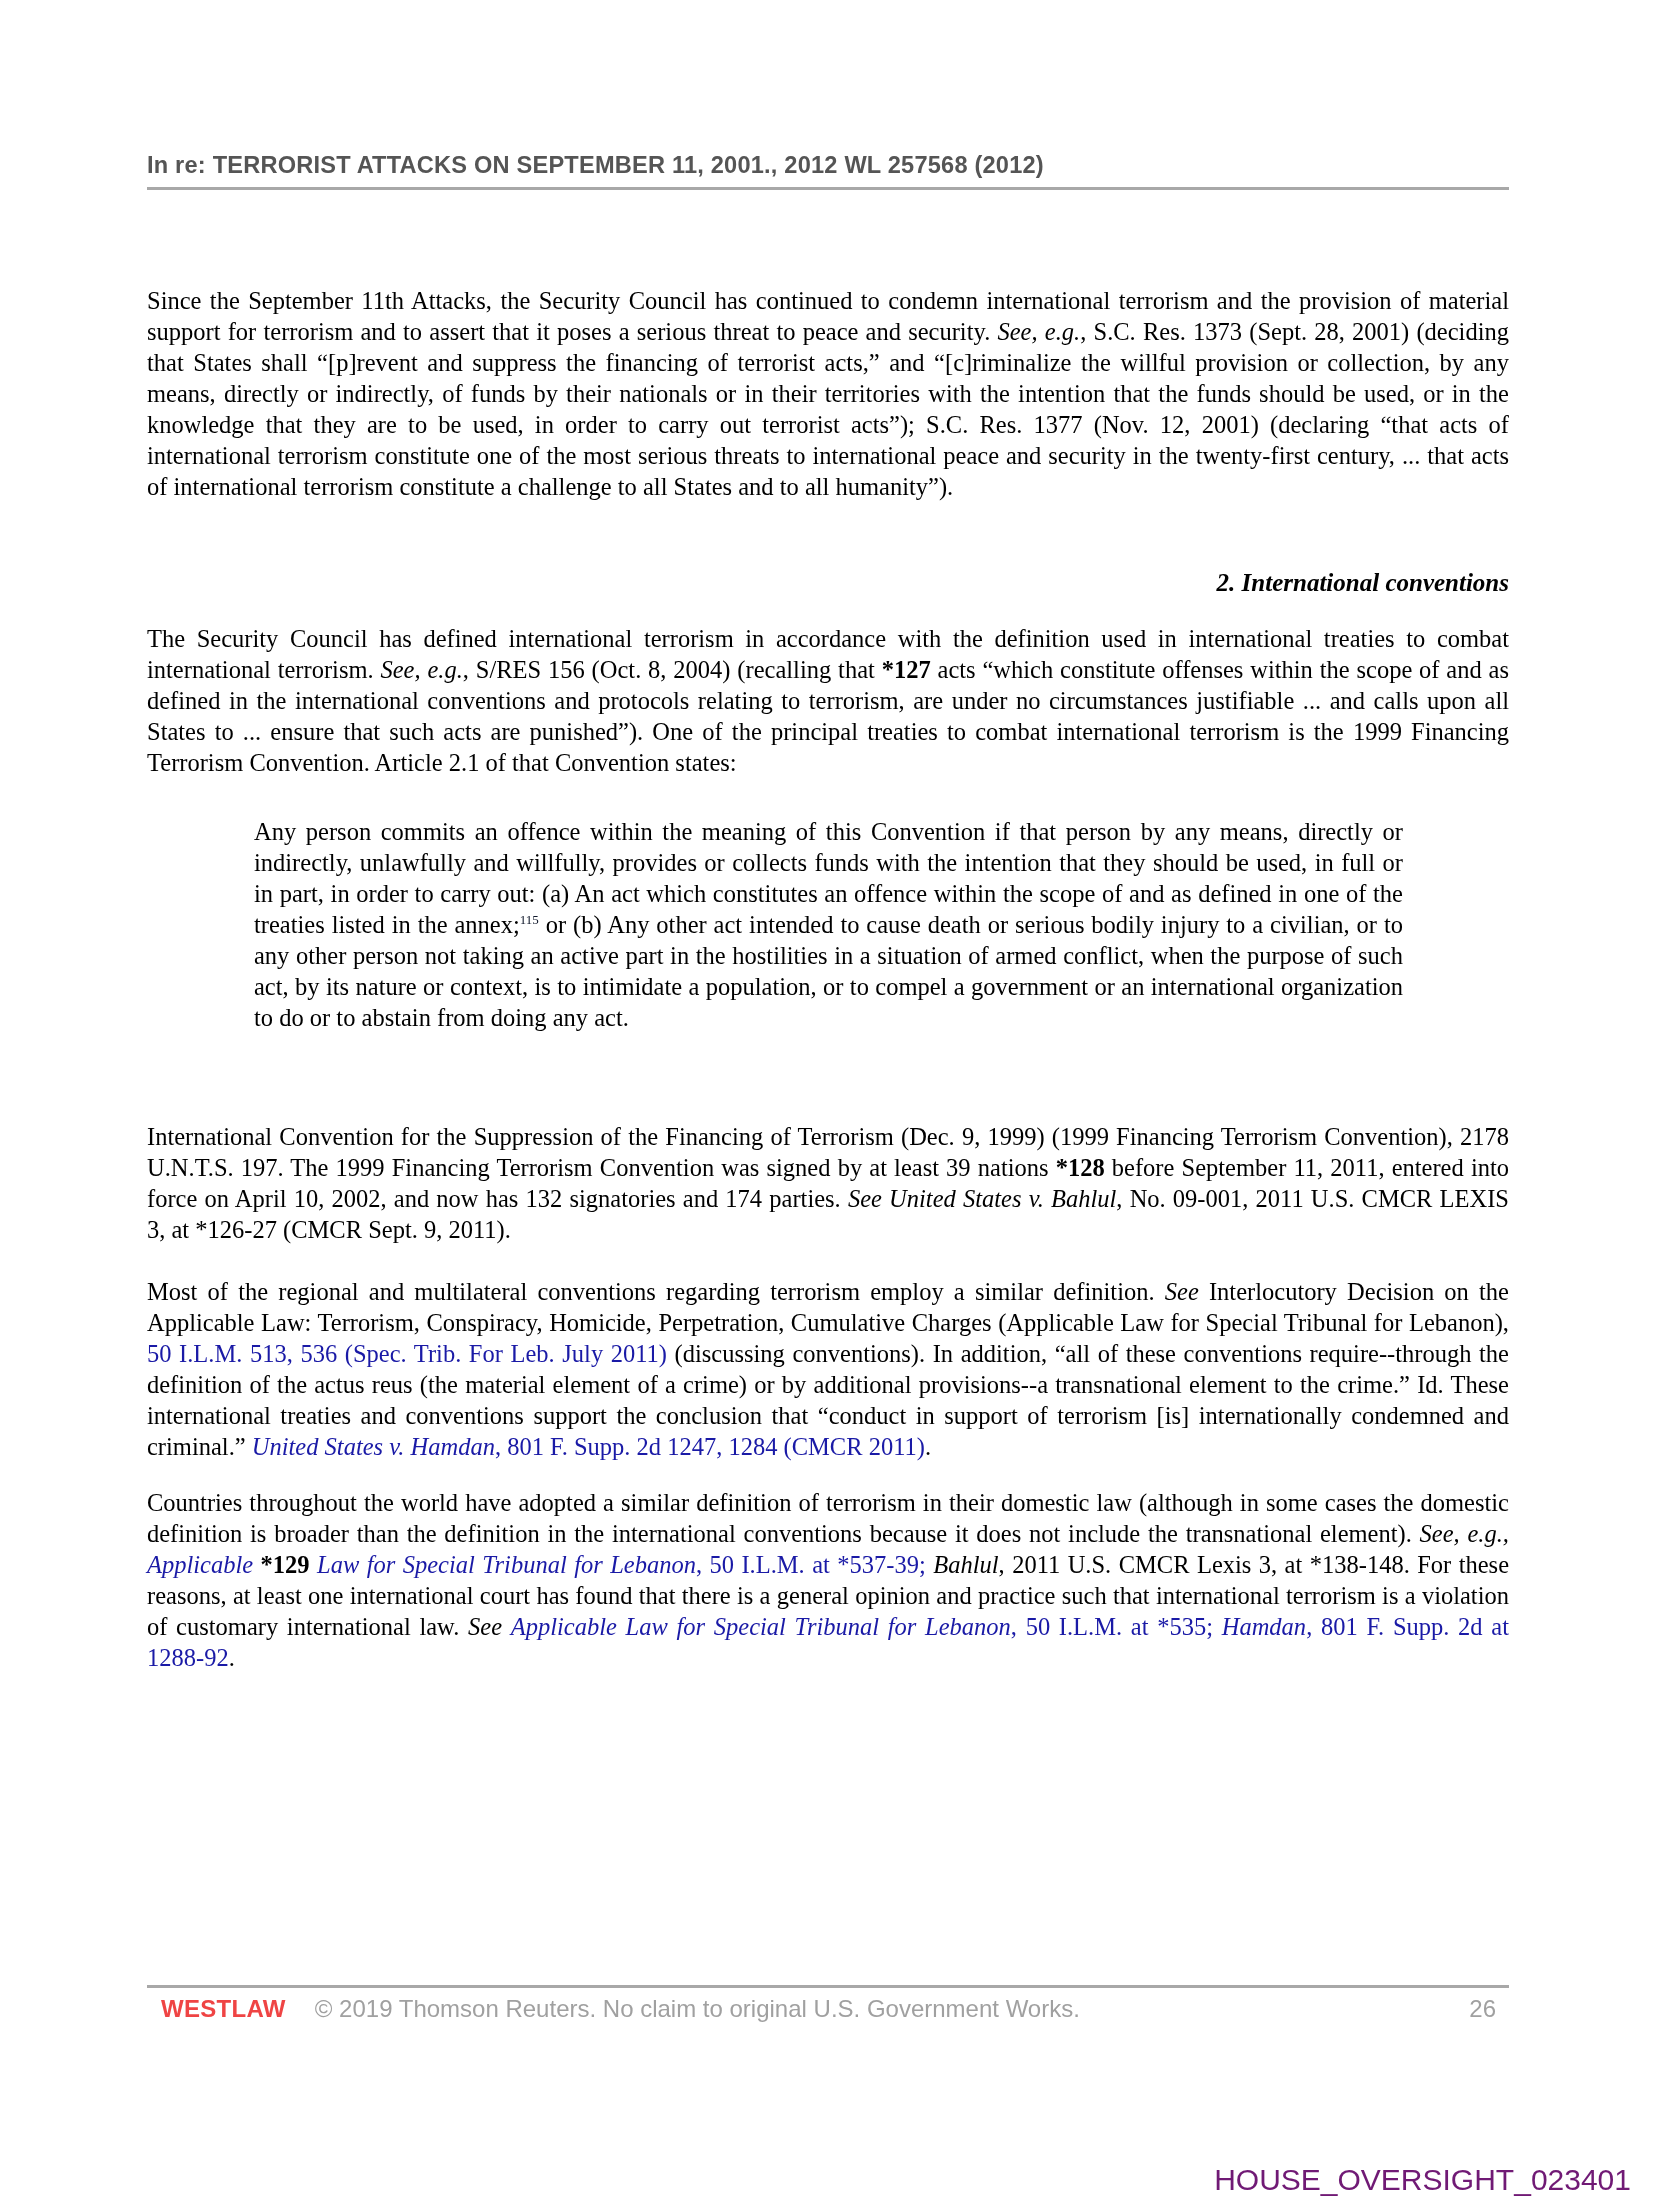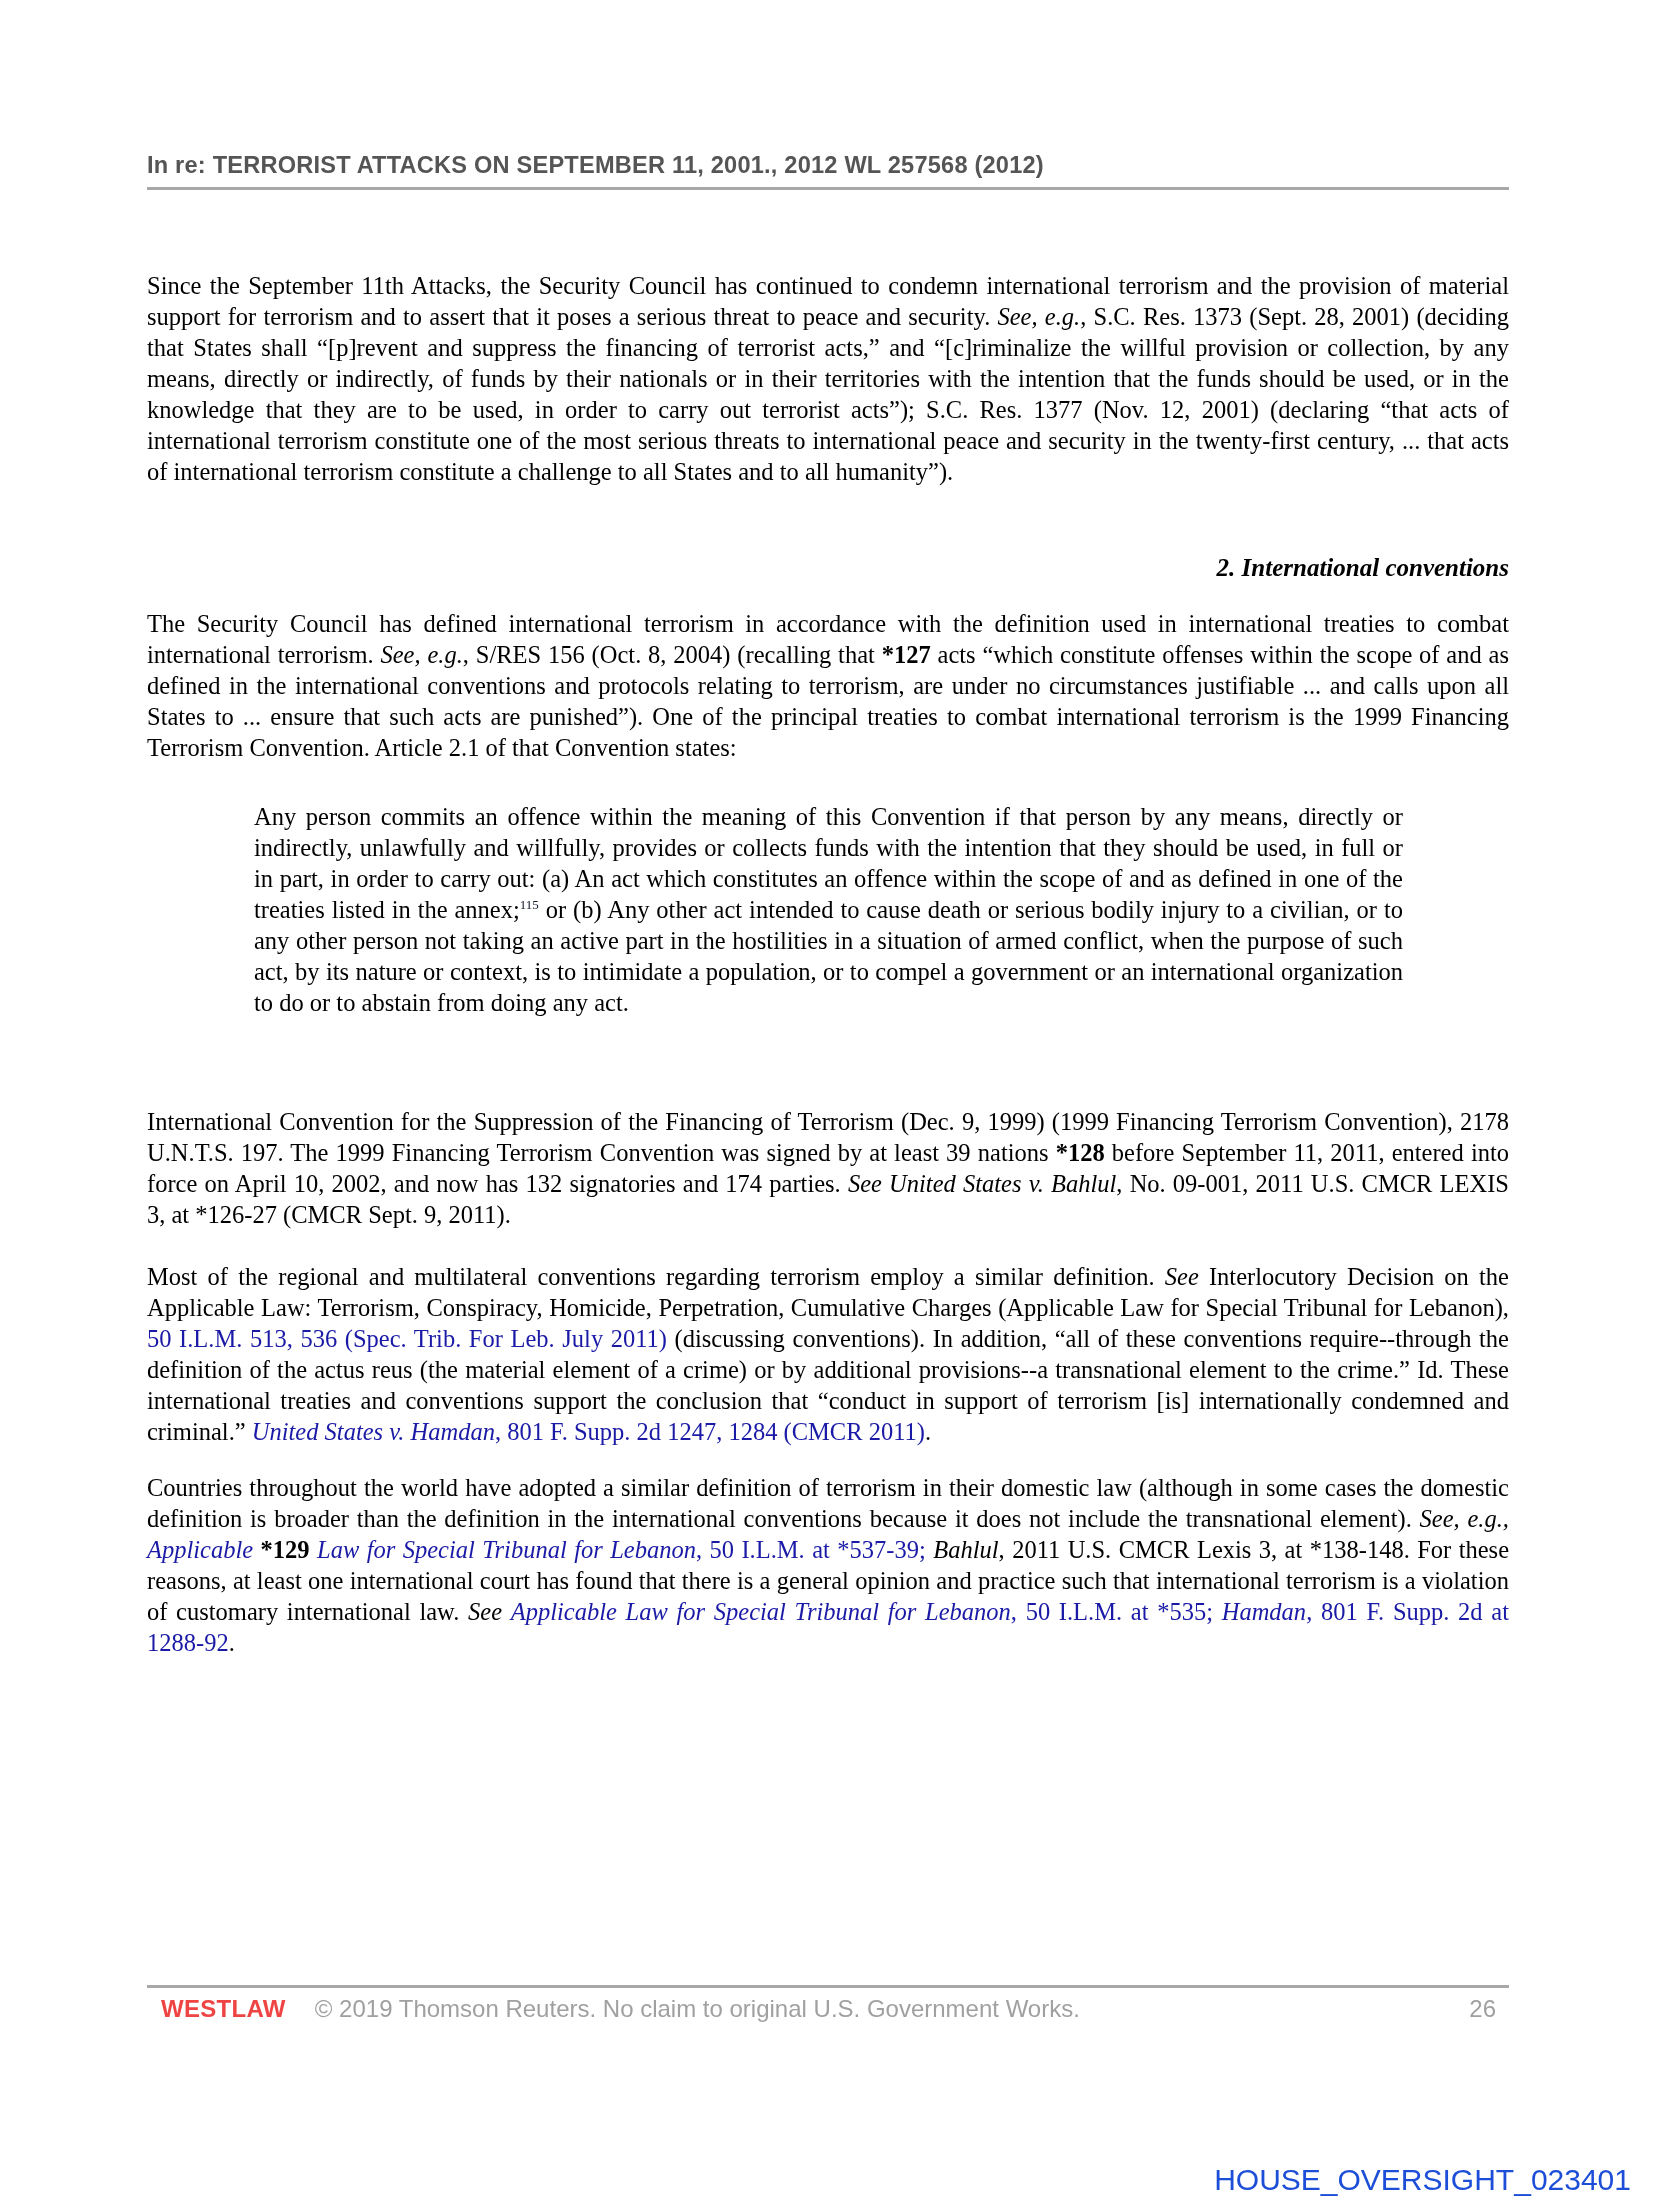--- a/index.html
+++ b/index.html
@@ -11,21 +11,21 @@
       position: absolute; left: 147px; top: 152px; width: 1362px;
     }
     .header-title {
       font-family: "Liberation Sans", sans-serif; font-weight: bold;
       font-size: 23.6px; color: #555555; letter-spacing: 0.2px;
     }
     .header-rule {
       position: absolute; left: 147px; top: 187px; width: 1362px; height: 2.6px; background: #a8a8a8;
     }
     .content {
-      position: absolute; left: 147px; top: 270px; width: 1362px;
+      position: absolute; left: 147px; top: 285px; width: 1362px;
       font-size: 24.5px; line-height: 31px; text-align: justify;
     }
     .para { margin: 0; }
     .heading {
       text-align: right; font-weight: bold; font-style: italic; font-size: 25px; margin: 0;
     }
     .block-quote {
       margin: 0 0 0 107px; width: 1149px; text-align: justify;
     }
     .link { color: #1a1aa6; text-decoration: none; }
@@ -36,21 +36,21 @@
       position: absolute; left: 147px; top: 1985px; width: 1362px; height: 2.6px; background: #a8a8a8;
     }
     .footer {
       position: absolute; left: 161px; top: 1995px; width: 1335px; height: 33px;
       font-family: "Liberation Sans", sans-serif; font-size: 24px; color: #a0a0a0;
     }
     .footer .brand { color: #ef4444; font-weight: bold; margin-right: 29px; letter-spacing: 0.3px; }
     .footer .page { position: absolute; right: 0; top: 0; }
     .bates {
       position: absolute; right: 38px; top: 2163px;
-      font-family: "Liberation Sans", sans-serif; font-size: 30px; color: #1d4ed8;
+      font-family: "Liberation Sans", sans-serif; font-size: 30px; color: #701a75;
     }
   </style>
 </head>
 <body>
 
 <div class="header">
   <span class="header-title">In re: TERRORIST ATTACKS ON SEPTEMBER 11, 2001., 2012 WL 257568 (2012)</span>
 </div>
 <div class="header-rule"></div>
 

